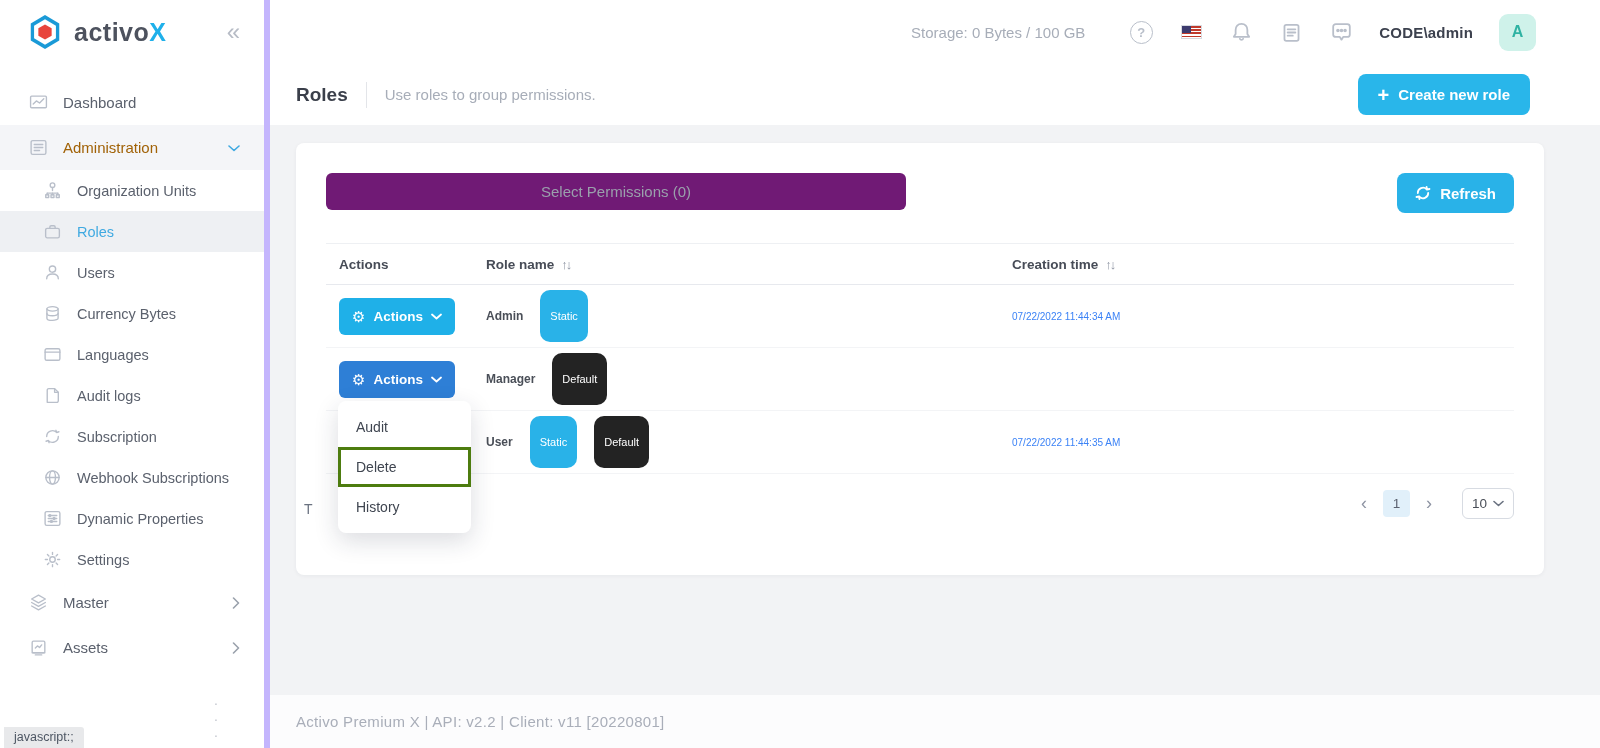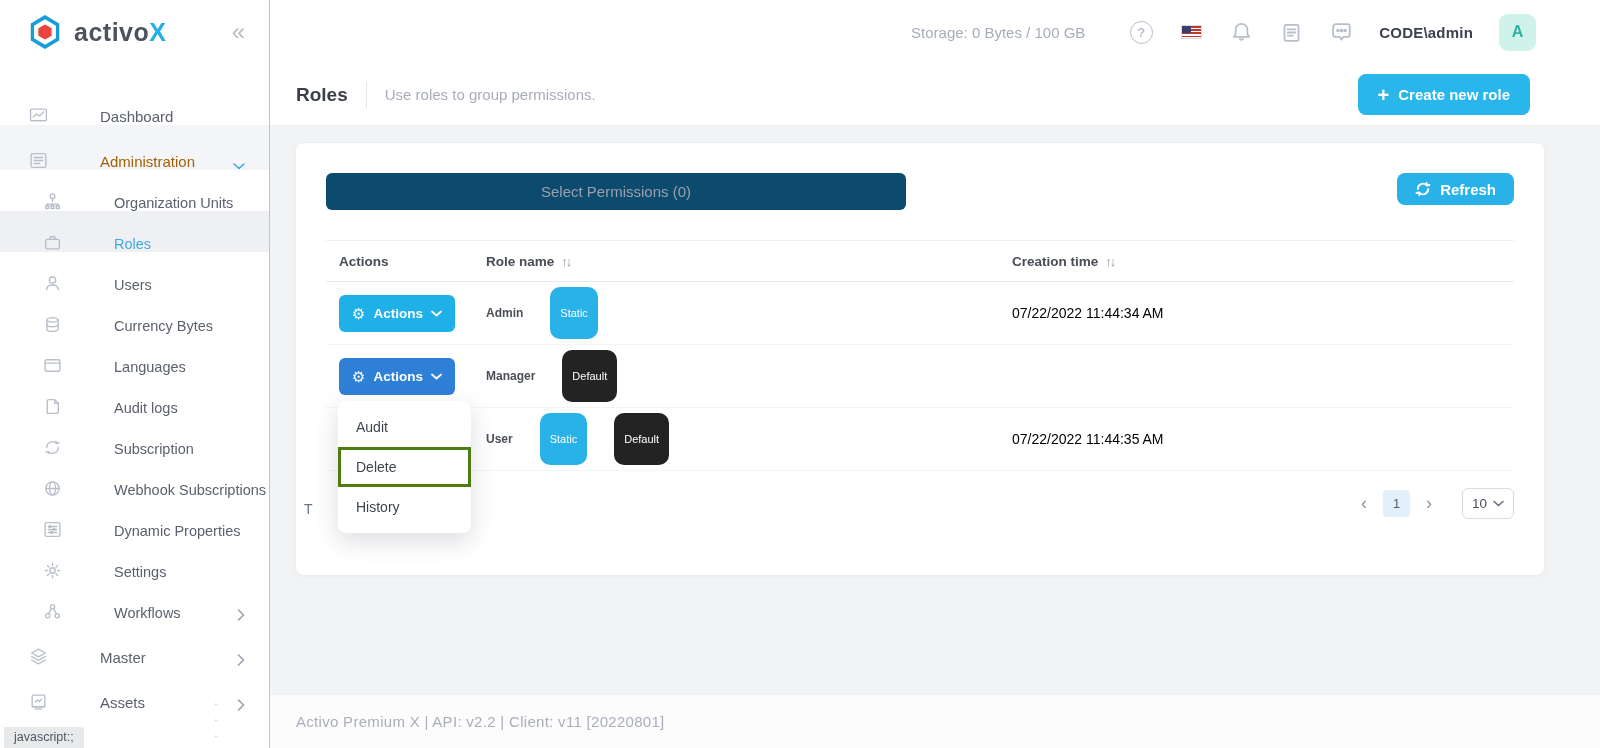--- a/index.html
+++ b/index.html
@@ -2,28 +2,28 @@
 <html><head>
 <meta charset="utf-8">
 <style>
   * { margin:0; padding:0; box-sizing:border-box; }
   html,body { width:1600px; height:748px; overflow:hidden; background:#fff;
     font-family:"Liberation Sans","DejaVu Sans",sans-serif; }
   .app { display:flex; width:1600px; height:748px; position:relative; }
 
   
   .sidebar { width:270px; min-width:270px; height:100%; background:#fff;
-    border-right:1px solid #c4b5fd; position:relative; overflow:hidden; }
+    border-right:6px solid #c4b5fd; position:relative; overflow:hidden; }
   .logo-row { height:64px; display:flex; align-items:center; padding:0 24px 0 26px; }
   .logo-hex { width:38px; height:38px; margin-right:10px; flex:0 0 auto; }
   .brand-text { font-size:25px; font-weight:600; color:#4d525e; letter-spacing:.5px; }
   .brand-x { color:#1fb0ea; font-weight:700; }
   .collapse-btn { margin-left:auto; color:#b7bcc6; font-size:24px; cursor:pointer; line-height:1; }
   .menu { padding-top:16px; }
-  .mi { display:flex; align-items:flex-end; cursor:pointer; position:relative;gap:37px; }
+  .mi { display:flex; align-items:center; cursor:pointer; position:relative; }
   .mi.top { height:45px; padding-left:28px; }
   .mi.sub { height:41px; padding-left:42px; }
   .mi .ic { width:20px; height:20px; margin-right:15px; display:flex; align-items:center; justify-content:center; flex:0 0 auto; }
   .mi .lbl { font-size:15px; color:#5b616d; }
   .mi.sub .lbl { font-size:14.5px; }
   .mi.active-parent { background:#f4f5f8; }
   .mi.active-parent .lbl { color:#a16207; }
   .mi.active { background:#eef0f3; }
   .mi.active .lbl { color:#3fa9e1; }
   .mi .chev { margin-left:auto; margin-right:24px; display:flex; }
@@ -54,37 +54,37 @@
   .create-btn { margin-left:auto; background:#29b6ea; color:#fff; border:none; cursor:pointer;
     border-radius:8px; height:41px; padding:0 20px; font-size:15px; font-weight:600;
     display:flex; align-items:center; gap:9px; font-family:inherit; }
   .create-btn .plus { font-size:20px; font-weight:700; line-height:1; }
 
   .content { flex:1; background:#f2f3f5; padding:18px 56px 0 26px; position:relative; }
   .card { background:#fff; border-radius:8px; box-shadow:0 1px 4px rgba(20,30,50,.05);
     height:432px; padding:30px; position:relative; }
 
   .toolbar-row { display:flex; align-items:flex-start; justify-content:space-between; }
-  .select-perms { width:580px; height:37px; background:#0c4a6e; border-radius:6px;
+  .select-perms { width:580px; height:37px; background:#701a75; border-radius:6px;
     display:flex; align-items:center; justify-content:center; color:#9aa0ac; font-size:15px; cursor:pointer; }
   .refresh-btn { background:#29b2e8; color:#fff; border:none; cursor:pointer; border-radius:8px;
-    height:32px; padding:0 18px; font-size:15px; font-weight:600; display:flex; align-items:center; gap:9px; font-family:inherit; }
+    height:40px; padding:0 18px; font-size:15px; font-weight:600; display:flex; align-items:center; gap:9px; font-family:inherit; }
 
   .rtable { margin-top:30px; }
   .trow { display:grid; grid-template-columns:147px 526px 1fr; align-items:center; }
   .thead { height:42px; border-top:1px solid #eef0f3; border-bottom:1px solid #e7e9ee;
     color:#474c57; font-size:13.5px; font-weight:700; }
   .thead .cell, .tbody-row .cell { padding-left:13px; display:flex; align-items:center; gap:7px; }
   .sort { color:#8d93a2; font-weight:400; font-size:13px; letter-spacing:-2px; cursor:pointer; }
   .tbody-row { height:63px; border-bottom:1px solid #f3f4f6; }
   .role-name { color:#4a4f58; font-size:12px;font-weight:bold; }
-  .badge { border-radius:10px; color:#fff; font-size:11px; padding:20px 10px; margin-left:20px; white-space:nowrap; }
+  .badge { border-radius:10px; color:#fff; font-size:11px; padding:20px 10px; margin-left:10px; white-space:nowrap; }
   .badge.static { background:#29b2e8; }
   .badge.default { background:#232323; }
-  .date { color:#000000; font-size:14px; }
+  .date { color:#3b82f6; font-size:10px; }
 
   .actions-btn { background:#1fb0e8; color:#fff; border:none; cursor:pointer; border-radius:6px;
     height:37px; padding:0 13px; font-size:13.5px; font-weight:600; display:flex; align-items:center; gap:8px; font-family:inherit; }
   .actions-btn.open { background:#2e7fd6; }
   .gear { font-size:15px; line-height:1; }
 
   .total-frag { position:absolute; left:8px; top:358px; color:#6a7280; font-size:14px; }
 
   .dropdown { position:absolute; left:42px; top:258px; width:133px; background:#fff;
     border-radius:8px; box-shadow:0 8px 24px rgba(30,40,60,.16); padding:6px 0; z-index:20; }
@@ -247,36 +247,20 @@
         <span class="lbl">Dynamic Properties</span>
       </div>
       <div class="mi sub">
         <span class="ic">
             <svg class="sic" width="19" height="19" viewBox="0 0 18 18">
               <circle cx="9" cy="9" r="2.6"></circle>
               <path d="M9 2.2 v2 M9 13.8 v2 M2.2 9 h2 M13.8 9 h2 M4.2 4.2 l1.4 1.4 M12.4 12.4 l1.4 1.4 M13.8 4.2 l-1.4 1.4 M5.6 12.4 l-1.4 1.4"></path>
             </svg>
           </span>
         <span class="lbl">Settings</span>
-      </div>
-      <div class="mi sub">
-        <span class="ic">
-            <svg class="sic" width="19" height="19" viewBox="0 0 18 18">
-              <circle cx="9" cy="4.5" r="2"></circle>
-              <circle cx="4.5" cy="13" r="2"></circle>
-              <circle cx="13.5" cy="13" r="2"></circle>
-              <path d="M8 6.2 5.3 11.2 M10 6.2 12.7 11.2"></path>
-            </svg>
-          </span>
-        <span class="lbl">Workflows</span>
-        <span class="chev">
-            <svg class="chv" width="8" height="12" viewBox="0 0 8 12">
-              <polyline points="1.5,1 6.5,6 1.5,11"></polyline>
-            </svg>
-          </span>
       </div>
       <div class="mi top">
         <span class="ic">
             <svg class="sic" width="19" height="19" viewBox="0 0 18 18">
               <path d="M9 2 15.5 5.7 9 9.4 2.5 5.7 Z"></path>
               <path d="M2.5 9 9 12.7 15.5 9"></path>
               <path d="M2.5 12.3 9 16 15.5 12.3"></path>
             </svg>
           </span>
         <span class="lbl">Master</span>

